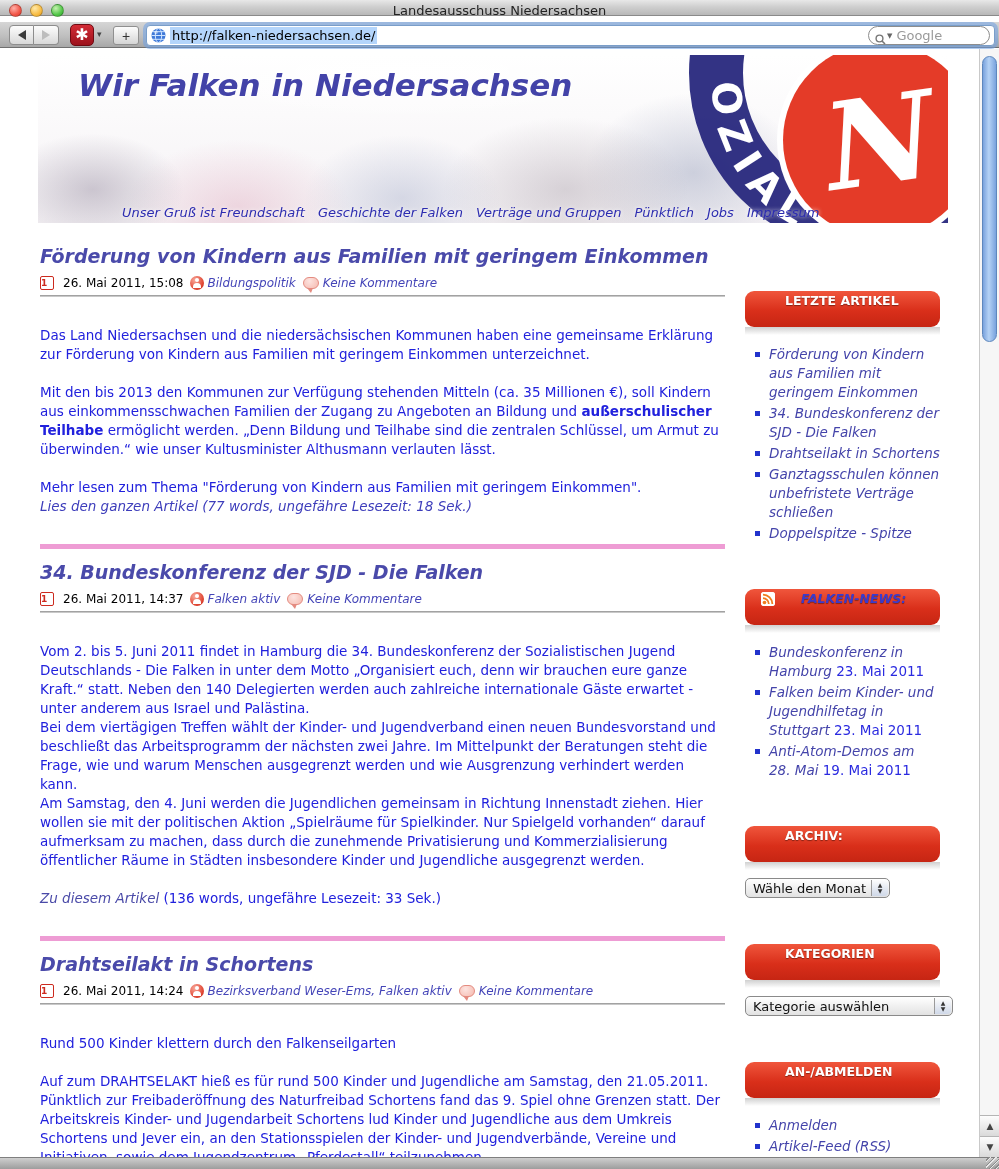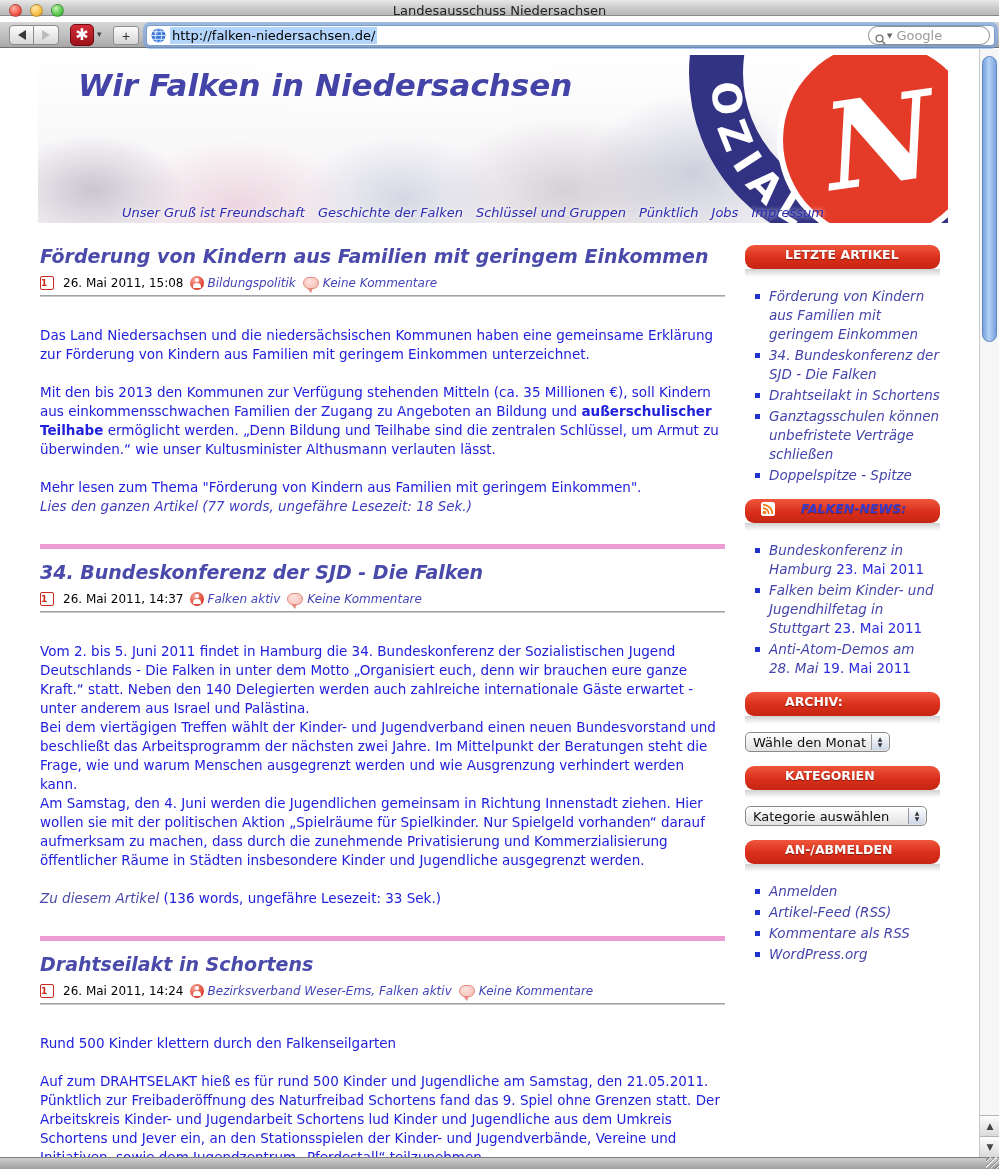--- a/index.html
+++ b/index.html
@@ -94,23 +94,23 @@
     background:radial-gradient(circle at 35% 30%, #f8a89a, #e04532 65%, #b92415); }
   .personicon::before { content:""; position:absolute; left:5px; top:2px; width:4px; height:4px; border-radius:50%; background:#fff; }
   .personicon::after  { content:""; position:absolute; left:3px; top:7px; width:8px; height:5px; border-radius:4px 4px 0 0; background:#fff; }
   .bubbleicon { width:16px; height:12px; border:1.5px solid #e48b80; border-radius:8px; display:inline-block;
     position:relative; background:radial-gradient(circle at 40% 30%, #fde4e0, #f5b9af); }
   .bubbleicon::after { content:""; position:absolute; left:3px; bottom:-5px; width:0; height:0;
     border-left:4px solid transparent; border-right:2px solid transparent; border-top:5px solid #e48b80; }
 
   
   .sbsection { margin-bottom:14px; }
-  .sbhead { width:195px; height:24px; border-radius:9px; background:linear-gradient(#f0563c,#d92f1a 55%,#c62513);
+  .sbhead { width:195px; height:36px; border-radius:9px; background:linear-gradient(#f0563c,#d92f1a 55%,#c62513);
     color:#fff; font-size:12.5px; font-weight:bold; line-height:20px; padding-left:40px;
-    text-shadow:0 1px 1px rgba(0,0,0,.4); position:relative; }
+    text-shadow:0 1px 1px rgba(0,0,0,.4); position:relative;margin-top:46px; }
   .sbhead.newshead { color:#3b3bcc; font-style:italic; padding-left:56px; }
   .sbshadow { width:195px; height:8px; background:linear-gradient(rgba(120,120,120,.35), rgba(255,255,255,0)); margin-bottom:8px; }
   .sblist { list-style:none; padding:2px 0 0 24px; width:195px; }
   .sblist li { position:relative; font-size:13.5px; line-height:19px; font-style:italic; color:#4444aa; margin-bottom:2px; }
   .sblist li::before { content:""; position:absolute; left:-14px; top:7px; width:5px; height:5px; background:#2233cc; }
   .sblist a { color:#4444aa; text-decoration:none; }
   .newsdate { font-style:normal; color:#2a2ae0; }
   .rssicon { position:absolute; left:16px; top:3px; width:14px; height:14px; border-radius:3px; background:#fff; }
   .rssicon svg { display:block; }
   .aquaselect { height:20px; border:1px solid #8a8a8a; border-radius:5px; background:linear-gradient(#ffffff,#e2e2e2);
@@ -197,21 +197,21 @@
             <textPath href="#ringarc" startOffset="8">OZIAL</textPath>
           </text>
           <circle cx="262" cy="85" r="103" fill="#ffffff"></circle>
           <circle cx="262" cy="85" r="97" fill="#e43b28"></circle>
           <text x="262" y="128" text-anchor="middle" font-size="120" font-weight="bold" font-style="italic" fill="#ffffff" font-family="'DejaVu Serif', serif" transform="rotate(-8 262 85)">N</text>
         </svg>
         <div class="site-title">Wir Falken in Niedersachsen</div>
         <nav class="mainnav">
           <a href="#">Unser Gruß ist Freundschaft</a>
           <a href="#">Geschichte der Falken</a>
-          <a href="#">Schlüssel und Gruppen</a>
+          <a href="#">Verträge und Gruppen</a>
           <a href="#">Pünktlich</a>
           <a href="#">Jobs</a>
           <a href="#">Impressum</a>
         </nav>
       </div>
 
       <div class="layoutrow">
 
         <main class="col">
 
@@ -318,21 +318,21 @@
               <span class="stepper">
                   <span>▲</span>
                   <span>▼</span>
                 </span>
             </div>
           </div>
 
           <div class="sbsection">
             <div class="sbhead">KATEGORIEN</div>
             <div class="sbshadow"></div>
-            <div class="aquaselect" style="width:182px;">
+            <div class="aquaselect" style="width:208px;">
               <span>Kategorie auswählen</span>
               <span class="stepper">
                   <span>▲</span>
                   <span>▼</span>
                 </span>
             </div>
           </div>
 
           <div class="sbsection">
             <div class="sbhead">AN-/ABMELDEN</div>

